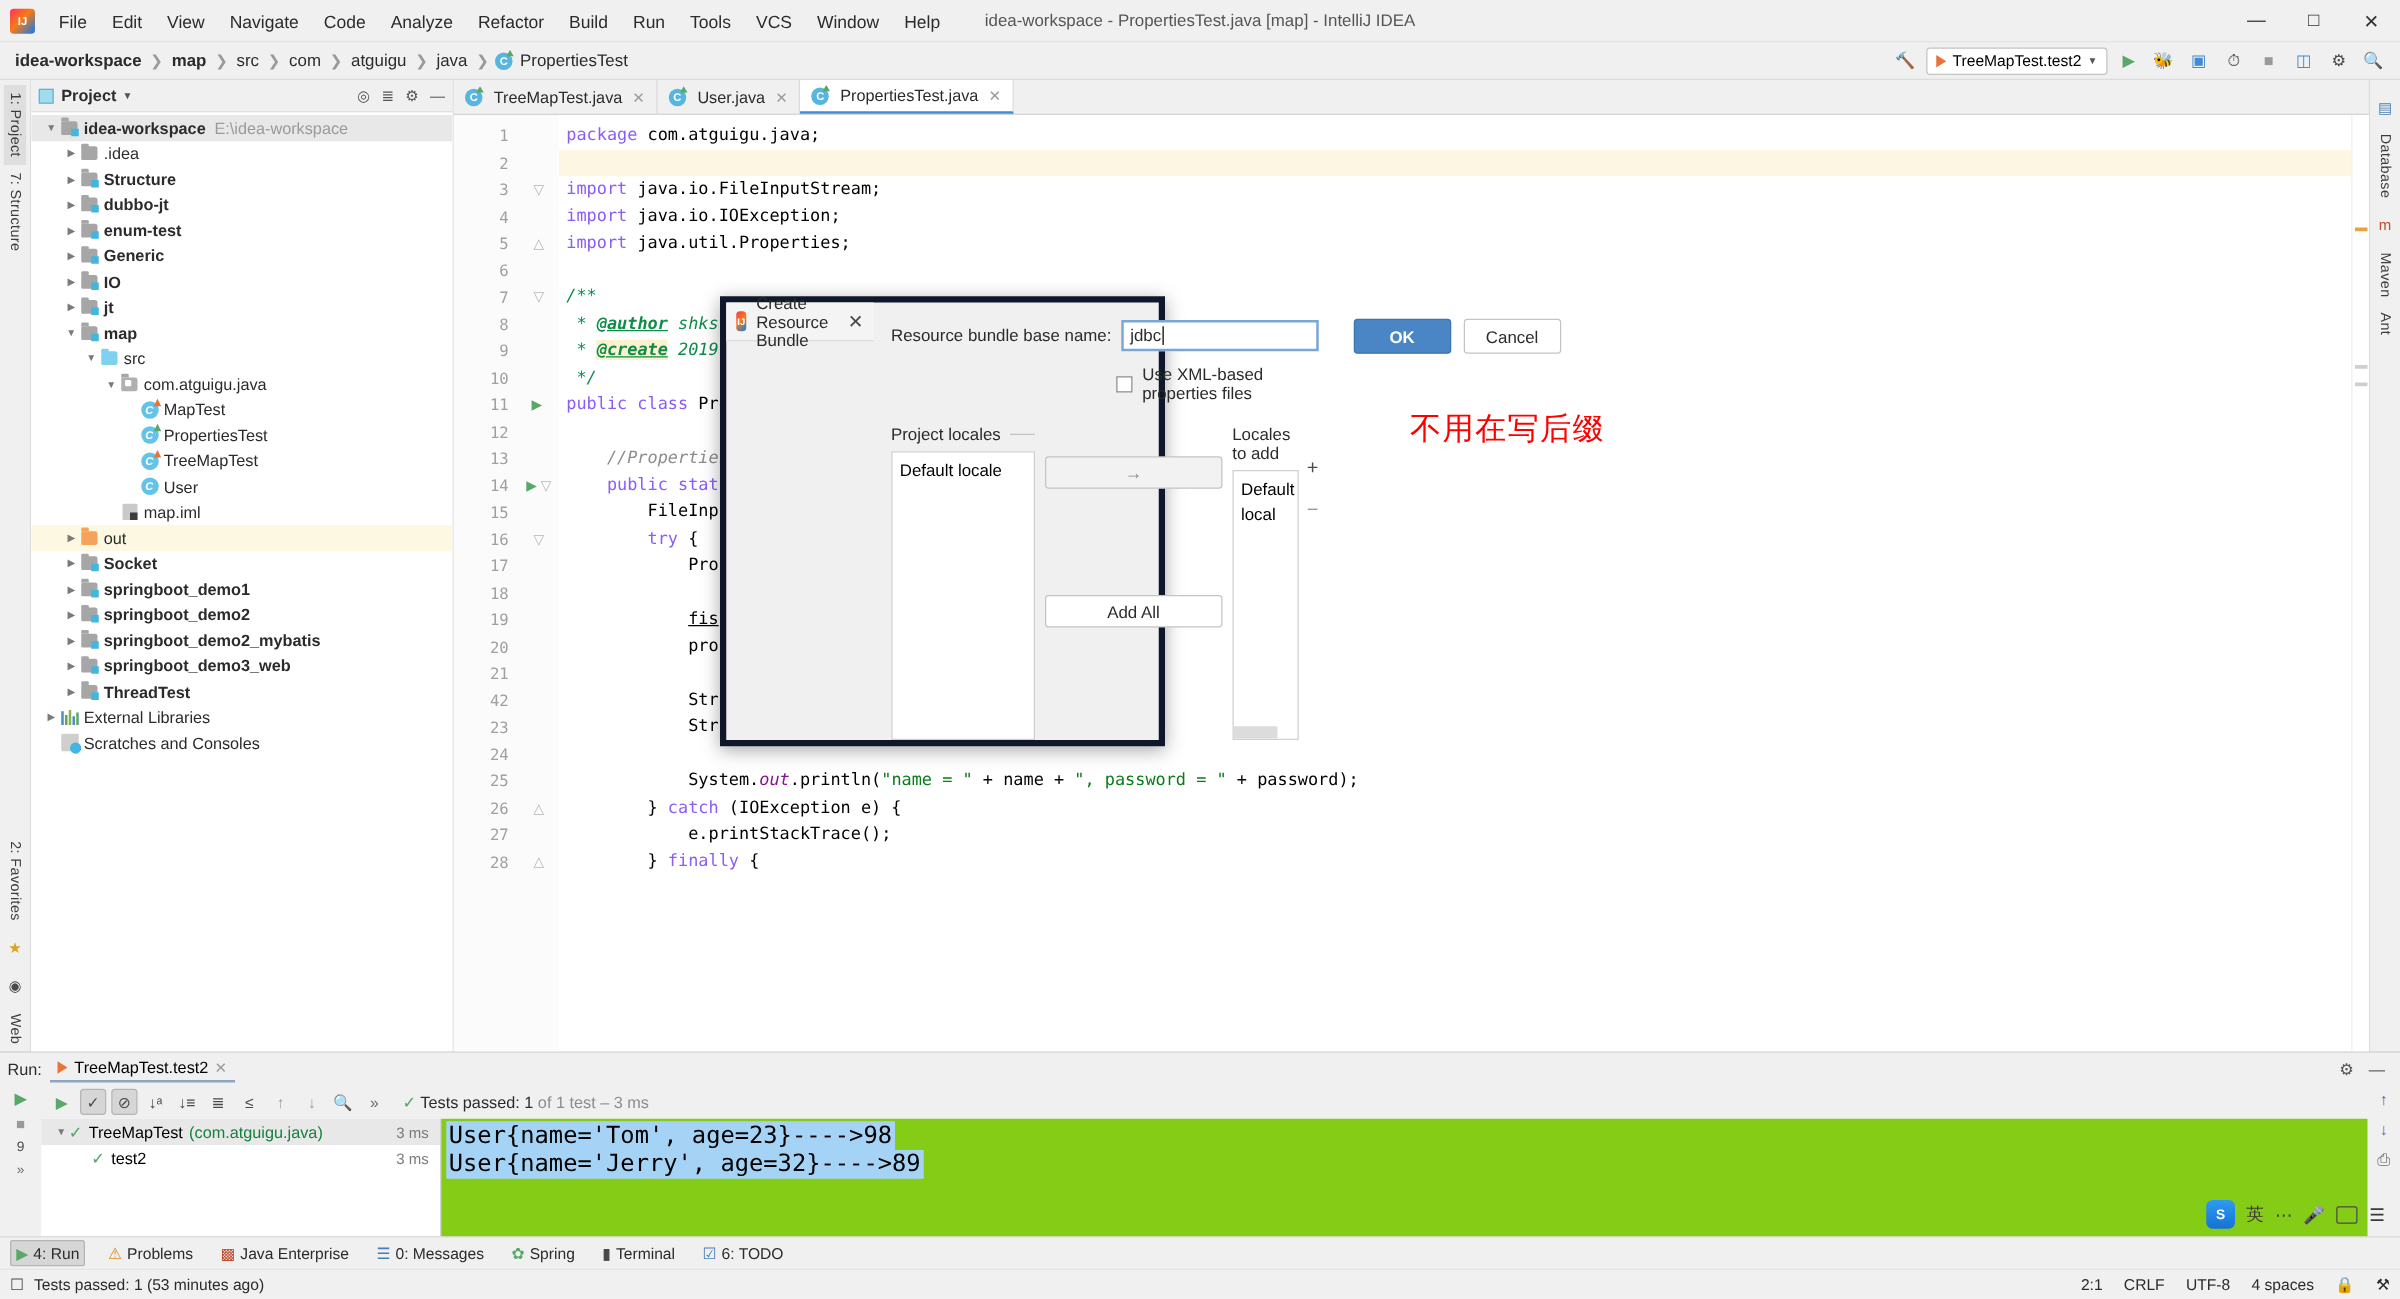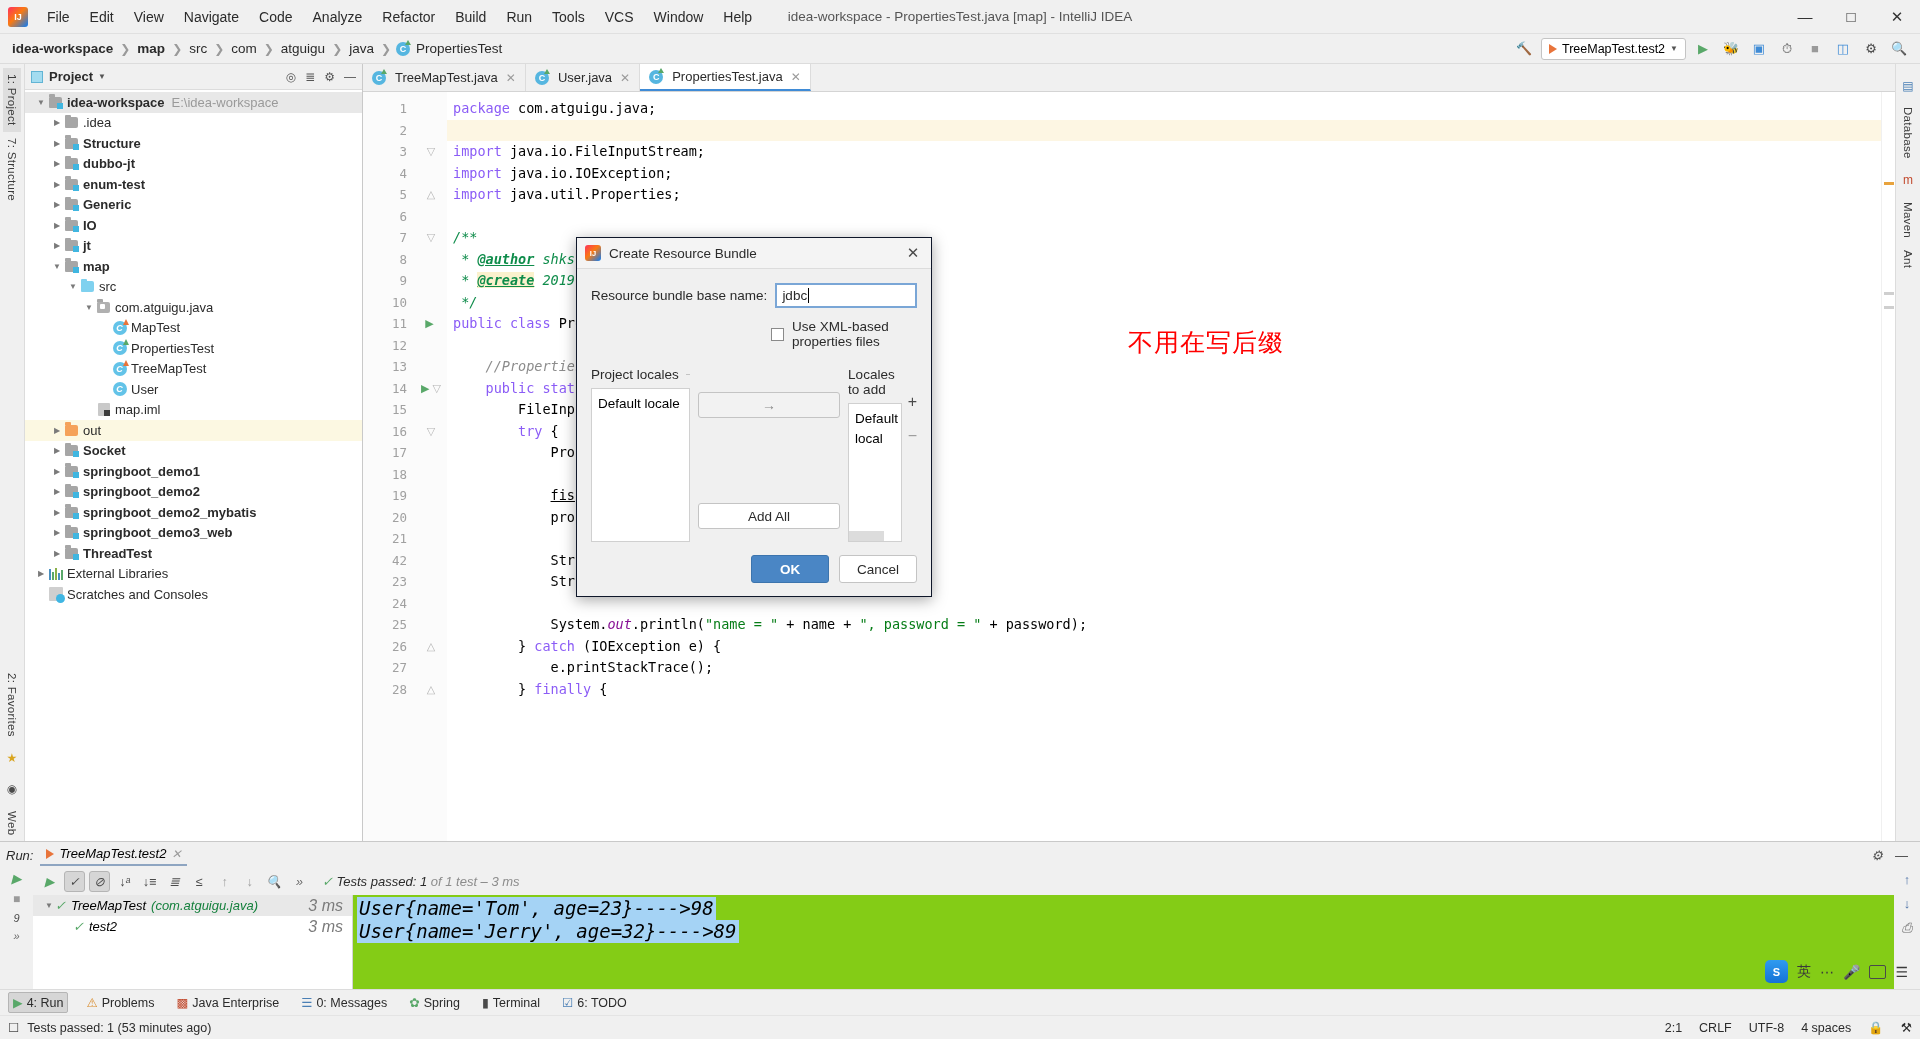--- a/index.html
+++ b/index.html
@@ -140,57 +140,57 @@
   .cmt{color:#8c8c8c;}
   .jdoc{color:#0e8c4a;font-style:italic;}
   .jdoc-tag{color:#0e8c4a;font-style:italic;text-decoration:underline;font-weight:bold;}
   .hlw{background:#fbf1cd;}
   .var{color:#000;text-decoration:underline;}
   .stat{color:#871094;font-style:italic;}
   .scrollbar-r{width:14px;background:#fff;flex:none;position:relative;border-left:1px solid #f0f0f0;}
   .sb-mark{position:absolute;right:1px;width:10px;height:3px;}
 
   
-  .runpanel{height:148px;background:#f0f0f0;border-top:1px solid #c9c9c9;display:flex;flex-direction:column;flex:none;font-style:italic;}
+  .runpanel{height:148px;background:#f0f0f0;border-top:1px solid #c9c9c9;display:flex;flex-direction:column;flex:none;}
   .rp-head{height:26px;display:flex;align-items:center;padding-left:6px;gap:7px;}
   .rp-run-lbl{font-size:13px;color:#2b2b2b;}
   .rp-tab{display:flex;align-items:center;gap:5px;font-size:13px;padding:2px 6px 3px;border-bottom:2px solid #8ea5c1;}
   .rp-tab .ico2{width:0;height:0;border-top:5px solid transparent;border-bottom:5px solid transparent;border-left:8px solid #e8743b;}
   .rp-tools{margin-left:auto;display:flex;gap:12px;align-items:center;padding-right:12px;color:#555;font-size:13px;}
   .rp-body{flex:1;display:flex;min-height:0;}
   .rp-left-strip{width:33px;background:#f0f0f0;display:flex;flex-direction:column;align-items:center;padding-top:3px;gap:6px;}
   .rp-toolbar{height:27px;display:flex;align-items:center;gap:4px;padding:0 6px;background:#f0f0f0;}
   .tbtn{width:21px;height:21px;display:flex;align-items:center;justify-content:center;font-size:12.5px;color:#4a4a4a;border-radius:3px;}
   .tbtn.on{background:#d6d6d6;border:1px solid #b5b5b5;}
   .rp-status{font-size:13px;margin-left:8px;color:#2b2b2b;}
   .rp-status .ok{color:#59a869;}
   .rp-status .g{color:#8c8c8c;}
   .rp-main{flex:1;display:flex;min-height:0;}
   .rp-tree{width:320px;background:#fff;border-right:1px solid #d4d4d4;}
   .trow{height:21px;display:flex;align-items:center;font-size:13px;padding-left:4px;}
   .trow.sel{background:#e8e8e8;}
-  .tms{margin-left:auto;color:#7a7a7a;font-size:16px;padding-right:9px;}
+  .tms{margin-left:auto;color:#7a7a7a;font-size:12px;padding-right:9px;}
   .console{flex:1;background:#84cc16;padding:2px 0 0 4px;font-family:"DejaVu Sans Mono",monospace;font-size:19px;position:relative;}
   .coline{height:23px;line-height:23px;background:#a5d3f5;display:inline-block;padding:0 2px;}
 
   
   .toolstrip{height:26px;background:#f0f0f0;border-top:1px solid #dcdcdc;display:flex;align-items:center;
      gap:14px;padding:0 8px;font-size:12.5px;color:#2b2b2b;flex:none;}
   .ts-item{display:flex;align-items:center;gap:4px;padding:2px 4px;}
   .ts-item.sel{background:#d6d6d6;border:1px solid #b5b5b5;border-radius:2px;}
   .ts-right{margin-left:auto;display:flex;align-items:center;gap:8px;}
   .statusbar{height:24px;background:#f0f0f0;display:flex;align-items:center;padding:0 8px;
      font-size:12.5px;color:#2b2b2b;border-top:1px solid #e4e4e4;flex:none;}
   .sb-right{margin-left:auto;display:flex;align-items:center;gap:17px;}
 
   
   .modal{
     position:absolute; left:576px; top:237px; width:356px; height:360px;
-    background:#f0f0f0; border:1px solid #0f172a;
-    box-shadow:0 3px 14px rgba(0,0,0,.35); z-index:50; display:flex; flex-direction:column;
+    background:#f0f0f0; border:5px solid #0f172a;
+    box-shadow:0 3px 14px rgba(0,0,0,.35); z-index:50; display:flex; flex-direction:row;
   }
   .m-title{height:31px;display:flex;align-items:center;padding:0 8px;background:#f4f4f4;border-bottom:1px solid #dcdcdc;}
   .m-ico{width:16px;height:16px;border-radius:3px;margin-right:8px;
      background:linear-gradient(135deg,#fe315d 0%,#f97a12 45%,#087cfa 100%);position:relative;}
   .m-ico::after{content:"IJ";position:absolute;inset:0;color:#fff;font-size:7.5px;font-weight:bold;
      display:flex;align-items:center;justify-content:center;}
   .m-title-txt{font-size:13.5px;color:#2b2b2b;}
   .m-close{margin-left:auto;font-size:15px;color:#4a4a4a;width:20px;text-align:center;}
   .m-body{flex:1;padding:14px 14px 0;display:flex;flex-direction:column;}
   .m-row1{display:flex;align-items:center;gap:8px;}

